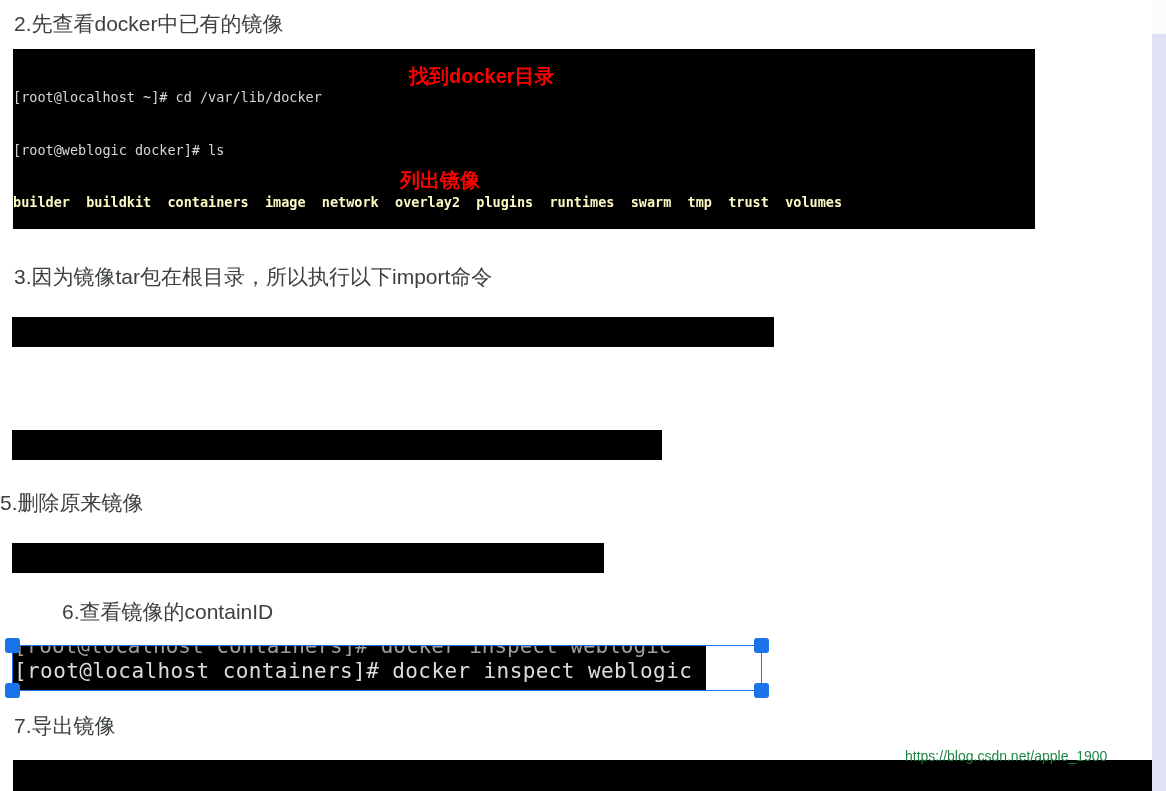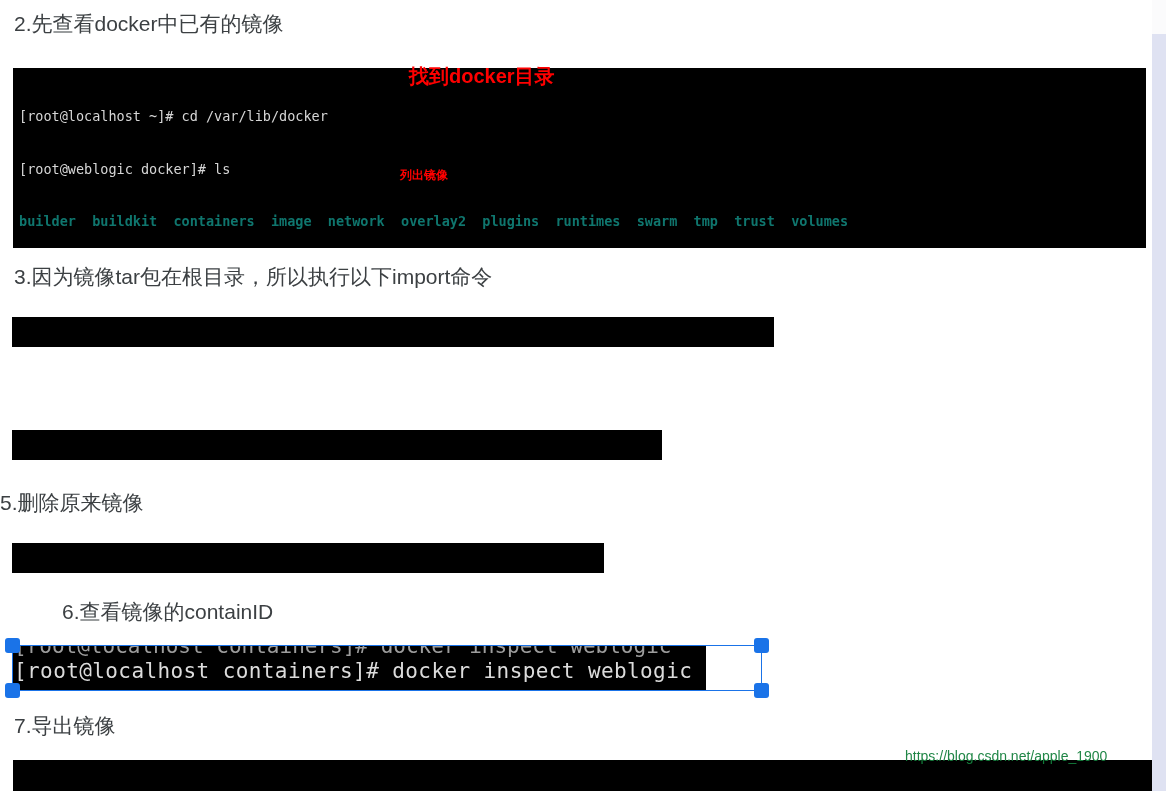--- a/index.html
+++ b/index.html
@@ -68,40 +68,40 @@
     overflow: hidden;
     white-space: pre;
   }
   .tline {
     display: block;
     white-space: pre;
   }
 
   
   .c-prompt { color: #d6d6d6; }
-  .c-blue   { color: #0f766e; font-weight: bold; }
+  .c-blue   { color: #fef9c3; font-weight: bold; }
 
   
   .annot {
     position: absolute;
     color: #ff0000;
     font-weight: bold;
     white-space: nowrap;
     z-index: 5;
   }
 
   
   #term-images {
     left: 13px;
-    top: 68px;
-    width: 1133px;
+    top: 49px;
+    width: 1022px;
     height: 180px;
     font-size: 13.5px;
     line-height: 17.5px;
-    padding: 5px 0 0 6px;
+    padding: 5px 0 0 0;
     box-sizing: border-box;
   }
 
   
   .term-cmd {
     font-size: 21px;
     line-height: 30px;
     padding: 1px 5px 1px 5px;
     box-sizing: border-box;
     letter-spacing: 0.4px;
@@ -209,21 +209,21 @@
     
     
     
     
     
     
   </div>
 
   <div class="annot" style="left:409px; top:63px; font-size:20px;">找到docker目录</div>
 
-  <div class="annot" style="left:400px; top:167px; font-size:12px;">列出镜像</div>
+  <div class="annot" style="left:400px; top:167px; font-size:20px;">列出镜像</div>
 
   <div class="heading" style="left:14px; top:263px;">3.因为镜像tar包在根目录，所以执行以下import命令</div>
 
   <div class="term term-cmd" id="term-import">
     
   </div>
 
 
   <div class="term term-cmd" id="term-tag">
     

